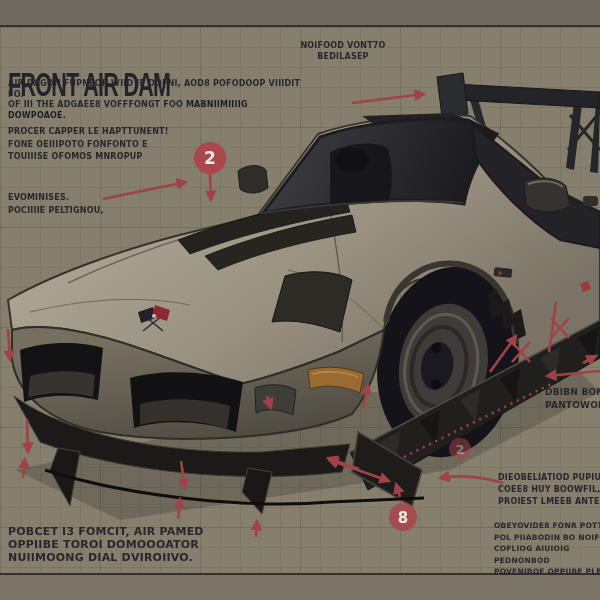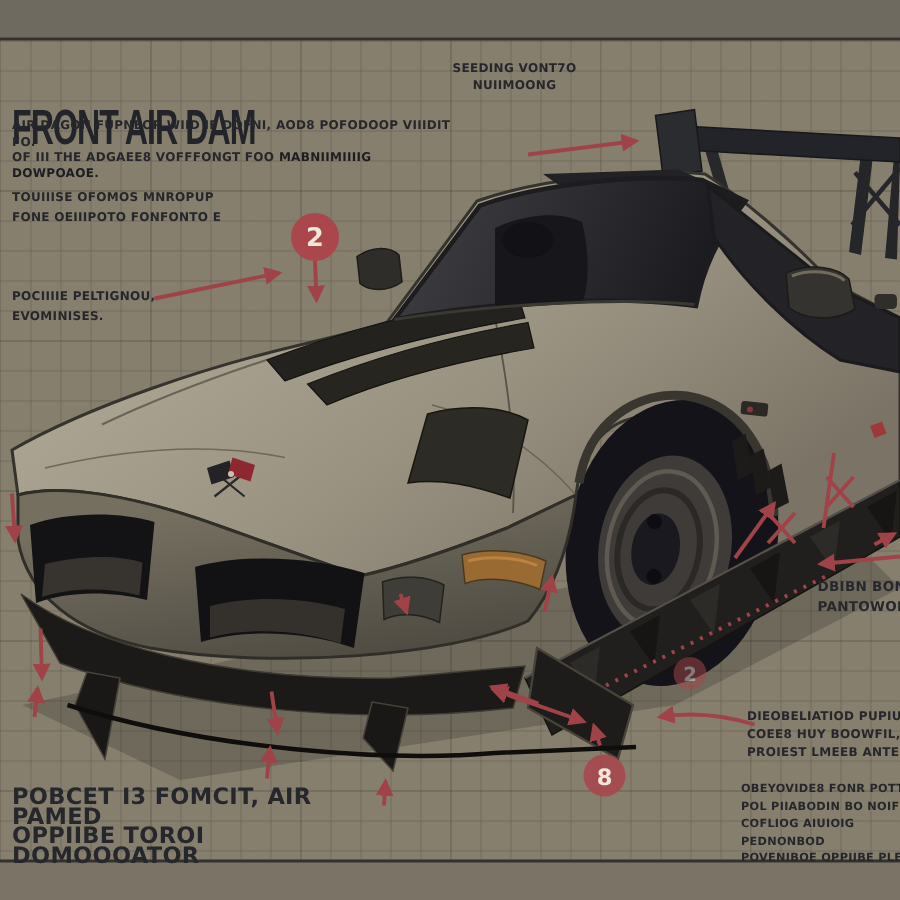--- a/index.html
+++ b/index.html
@@ -32,21 +32,21 @@
     transform:scaleX(0.65);transform-origin:left center;
   }
   .subtitle{left:8px;top:79px;width:300px;font-size:8px;line-height:10.5px;}
   .subtitle strong{color:#1c1d22;}
   .blk-top-center{left:276px;top:40px;width:134px;text-align:center;line-height:11px;}
   .blk-left{left:8px;top:126px;width:180px;line-height:12.5px;}
   .blk-left-note{left:8px;top:192px;width:140px;line-height:12.5px;}
   .blk-right-mid{left:545px;top:386px;width:120px;line-height:13px;font-size:9px;}
   .blk-br1{left:498px;top:472px;width:130px;line-height:12px;}
   .blk-br2{left:494px;top:520px;width:130px;line-height:11.5px;font-size:7.5px;}
-  .blk-bottom-left{left:8px;top:525px;width:210px;line-height:13px;font-size:15px;}
+  .blk-bottom-left{left:8px;top:525px;width:210px;line-height:13px;font-size:11px;}
   .marker-label{font-family:"DejaVu Sans", sans-serif;font-weight:bold;fill:#efe6dc;}
 </style>
 </head>
 <body>
 
 <div class="stage">
 
   <div class="top-strip"></div>
   <div class="grid-area"></div>
   <div class="bottom-strip"></div>
@@ -242,31 +242,32 @@
 
   <div class="txt subtitle">
     <div>AIR DAGON FUPNEOR WIID IF DOFNI, AOD8 POFODOOP VIIIDIT FO.</div>
     <div>
       <span>OF III THE ADGAEE8 VOFFFONGT FOO</span>
       <strong>MABNIIMIIIIG DOWPOAOE.</strong>
     </div>
   </div>
 
   <div class="txt blk-top-center">
-    <div>SEEDING VONT7O NUIIMOONG</div>
+    <div>NOIFOOD VONT7O BEDILASEP</div>
   </div>
 
   <div class="txt blk-left">
+    <div>PROCER CAPPER LE HAPTTUNENT!</div>
+    <div>FONE OEIIIPOTO FONFONTO E</div>
     <div>TOUIIISE OFOMOS MNROPUP</div>
-    <div>FONE OEIIIPOTO FONFONTO E</div>
   </div>
 
   <div class="txt blk-left-note">
+    <div>EVOMINISES.</div>
     <div>POCIIIIE PELTIGNOU,</div>
-    <div>EVOMINISES.</div>
   </div>
 
   <div class="txt blk-right-mid">
     <div>DBIBN BON RED</div>
     <div>PANTOWONE</div>
   </div>
 
   <div class="txt blk-br1">
     <div>DIEOBELIATIOD PUPIUT</div>
     <div>COEE8 HUY BOOWFIL,. A</div>
@@ -276,15 +277,16 @@
   <div class="txt blk-br2">
     <div>OBEYOVIDE8 FONR POTTOG -</div>
     <div>POL PIIABODIN BO NOIFOOD</div>
     <div>COFLIOG AIUIOIG PEDNONBOD</div>
     <div>POVENIBOE OPPIIBE PLEB 4</div>
   </div>
 
   <div class="txt blk-bottom-left">
     <div>POBCET I3 FOMCIT, AIR PAMED</div>
     <div>OPPIIBE TOROI DOMOOOATOR</div>
+    <div>NUIIMOONG DIAL DVIROIIVO.</div>
   </div>
 
 </div>
 
 </body></html>

